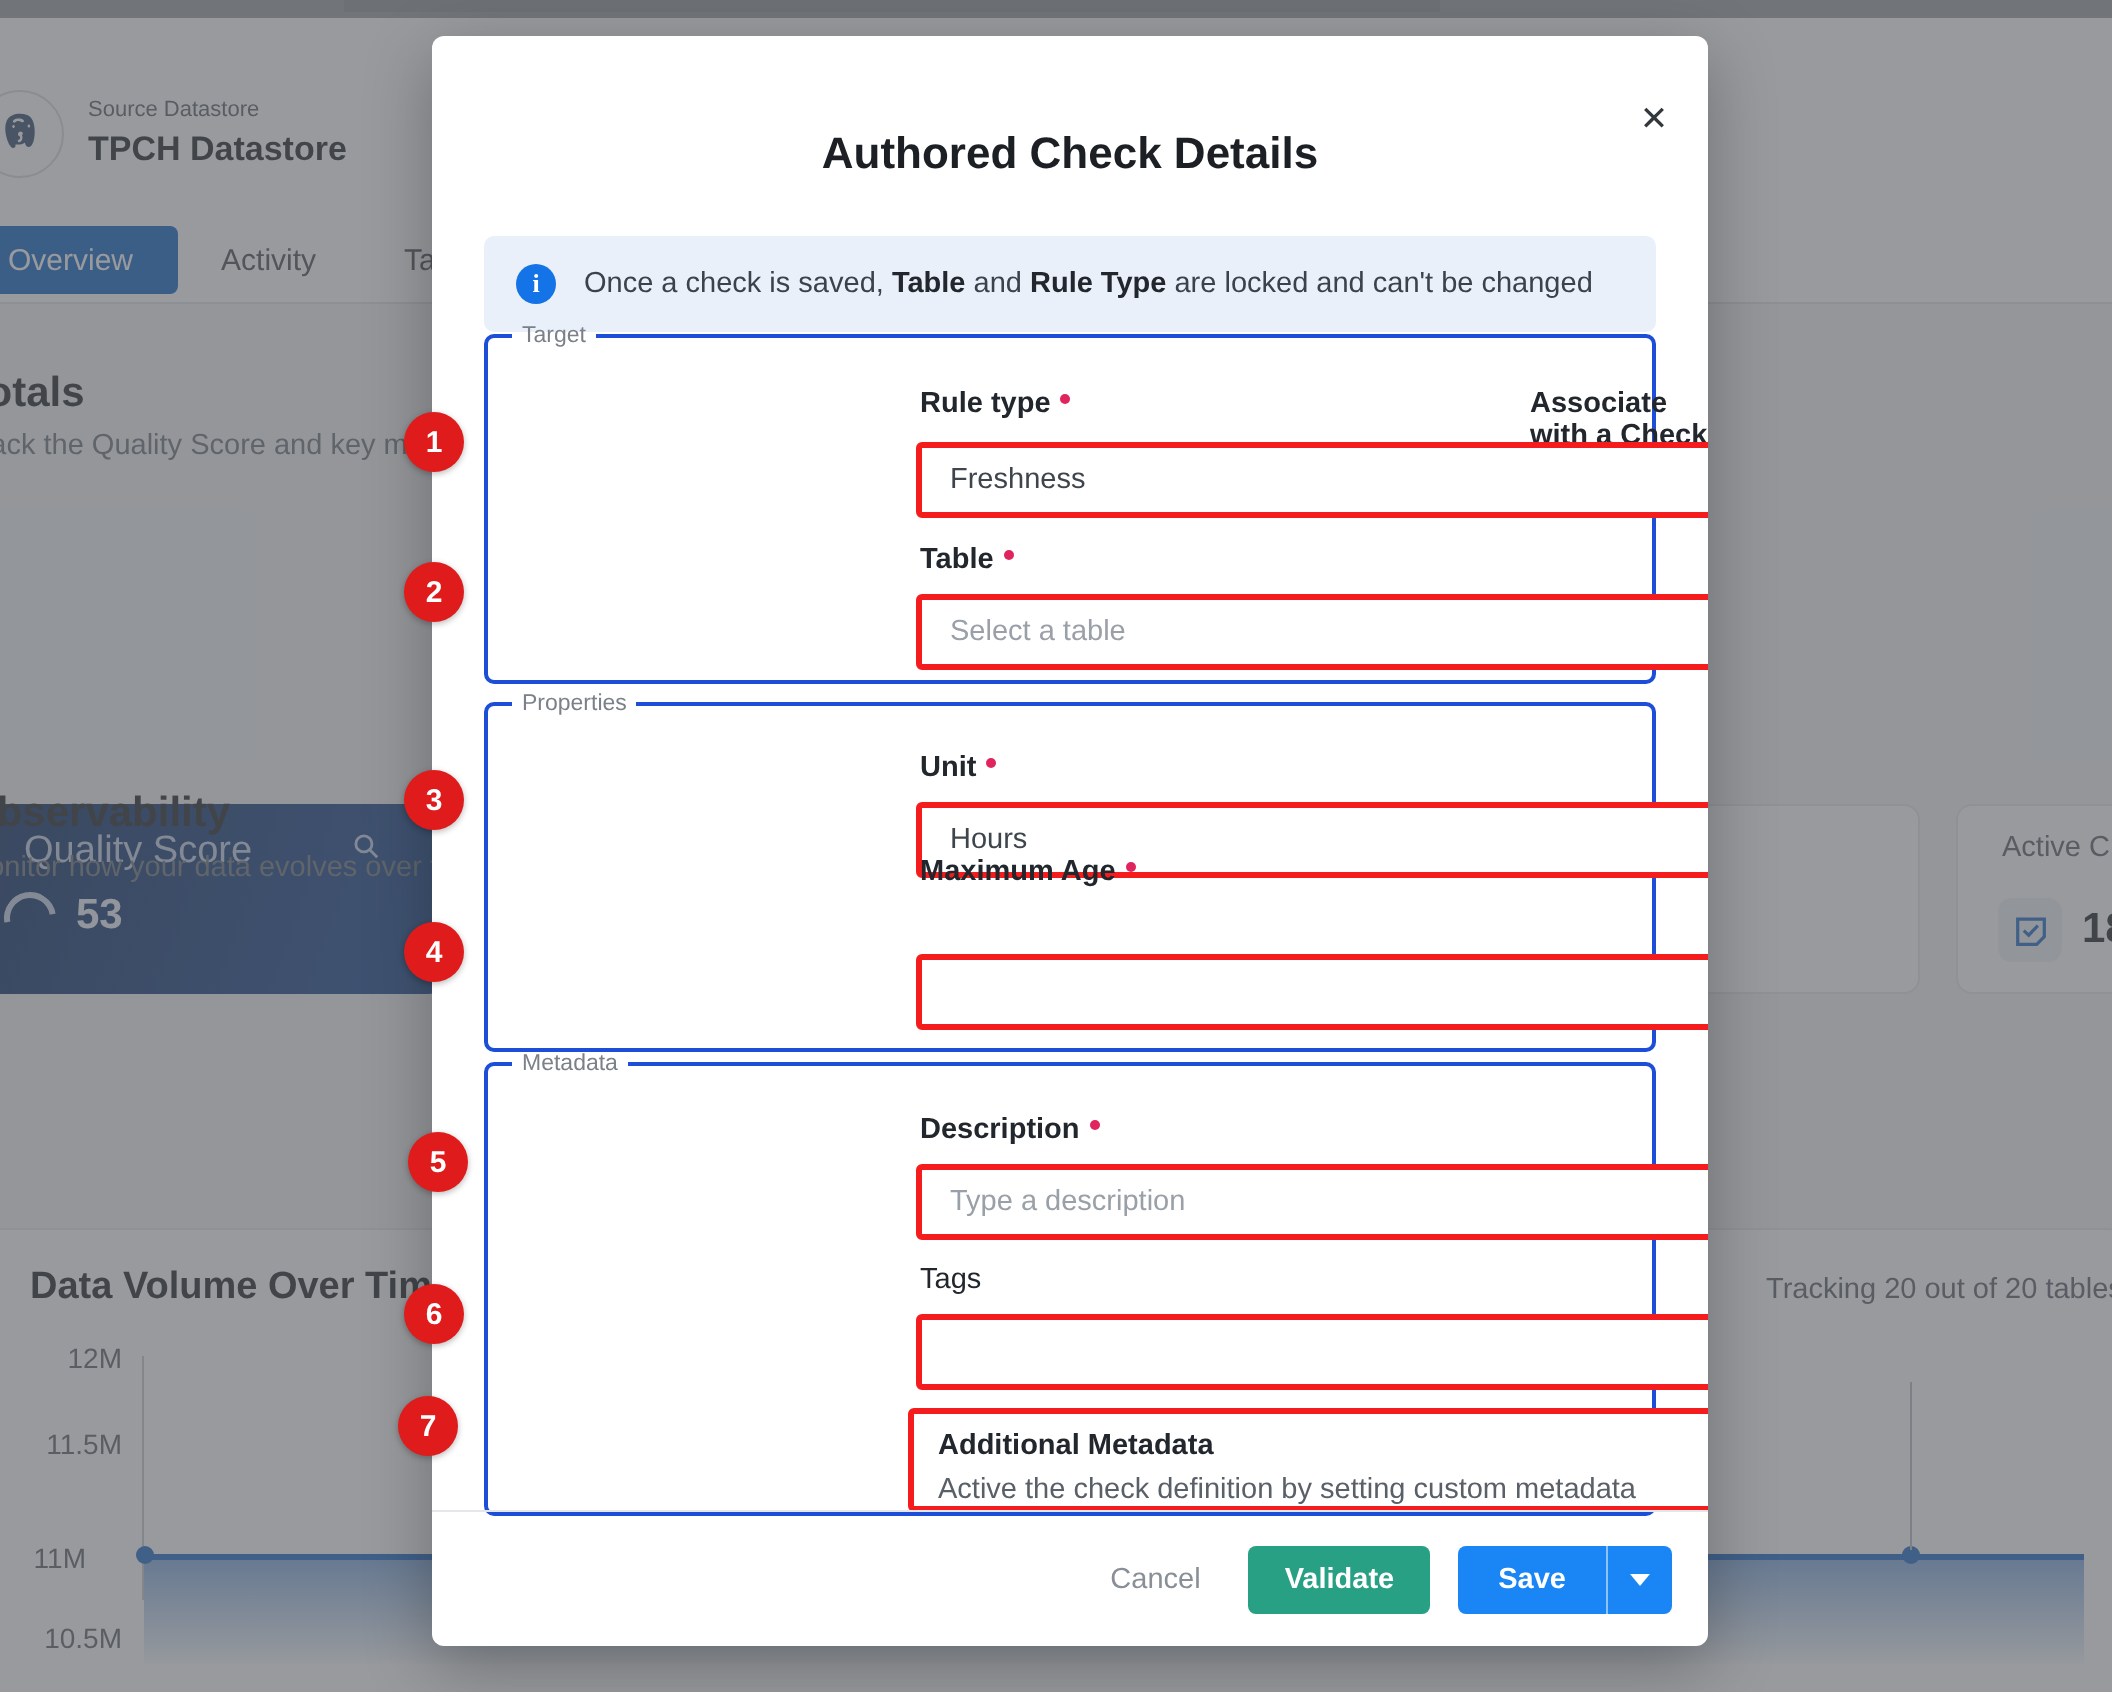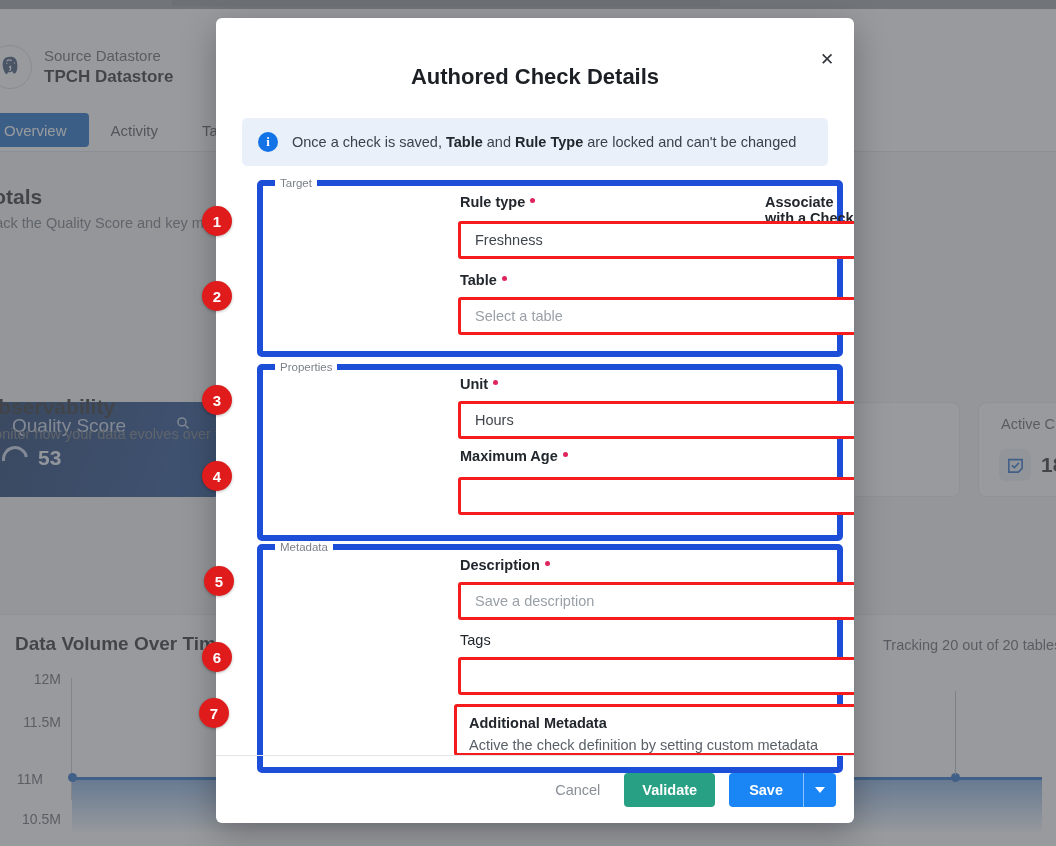--- a/index.html
+++ b/index.html
@@ -33,21 +33,21 @@
     background: #ffffff;
   }
   .ds-row { position: absolute; left: 0; top: 36px; display: flex; align-items: center; }
   .ds-avatar {
     width: 44px; height: 44px; border-radius: 50%;
     border: 1px solid #d7d9dc; margin-left: -12px;
     display: flex; align-items: center; justify-content: center;
     background: #fff;
   }
   .ds-text { margin-left: 12px; line-height: 1.25; }
-  .ds-kicker { font-size: 15px; color: #5a6068; }
+  .ds-kicker { font-size: 11px; color: #5a6068; }
   .ds-title { font-size: 17px; font-weight: 700; color: #1c2024; margin-top: 1px; }
 
   .bg-tabs {
     position: absolute; left: 0; top: 113px; height: 34px;
     display: flex; align-items: stretch;
   }
   .bg-tab {
     display: flex; align-items: center; padding: 0 22px;
     font-size: 15px; color: #474d55;
   }
@@ -163,22 +163,22 @@
   .info-ico {
     width: 20px; height: 20px; border-radius: 50%; background: #1473e6;
     display: flex; align-items: center; justify-content: center;
     color: #fff; font-size: 13px; font-weight: 700; font-family: "Liberation Serif", serif;
     flex: 0 0 auto;
   }
   .info-text { margin-left: 14px; font-size: 14.5px; color: #3c424a; }
   .info-text b { color: #22272d; font-weight: 700; }
 
   fieldset.group {
-    position: absolute; margin: 15px; padding: 0;
-    border: 6px solid #1d4ed8; border-radius: 5px;
+    position: absolute; margin: 0; padding: 0;
+    border: 2px solid #1d4ed8; border-radius: 5px;
   }
   fieldset.group > legend {
     margin-left: 12px; padding: 0 5px;
     font-size: 11.5px; color: #7b8189;
   }
 
   .field-label {
     position: absolute; font-size: 14.5px; font-weight: 600; color: #22272d;
   }
   .req-dot {
@@ -378,37 +378,37 @@
 
     <div class="field-label" style="left:244px; top:358px;"><span>Unit</span><i class="req-dot"></i></div>
 
     <div class="redbox" style="left:242px; top:383px; width:586px; height:38px;">
       <div class="ctrl-inner">
         <span class="val">Hours</span>
       </div>
 
     </div>
 
-    <div class="field-label" style="left:244px; top:430px;text-align:right;"><span>Maximum Age</span><i class="req-dot"></i></div>
+    <div class="field-label" style="left:244px; top:410px;text-align:right;"><span>Maximum Age</span><i class="req-dot"></i></div>
 
     <div class="redbox" style="left:242px; top:459px; width:586px; height:38px;">
       <div class="ctrl-inner">
         <span class="val"></span>
       </div>
     </div>
 
     <fieldset class="group" style="left:26px; top:508px; width:586px; height:232px;">
       <legend>Metadata</legend>
     </fieldset>
 
     <div class="field-label" style="left:244px; top:539px;"><span>Description</span><i class="req-dot"></i></div>
 
     <div class="redbox" style="left:242px; top:564px; width:586px; height:38px;">
       <div class="ctrl-inner">
-        <span class="ph">Save a description</span>
+        <span class="ph">Type a description</span>
       </div>
 
     </div>
 
     <div class="field-label" style="left:244px; top:614px; font-weight:400;">Tags</div>
 
     <div class="redbox" style="left:242px; top:639px; width:586px; height:38px;">
       <div class="ctrl-inner">
         <span class="val"></span>
       </div>

